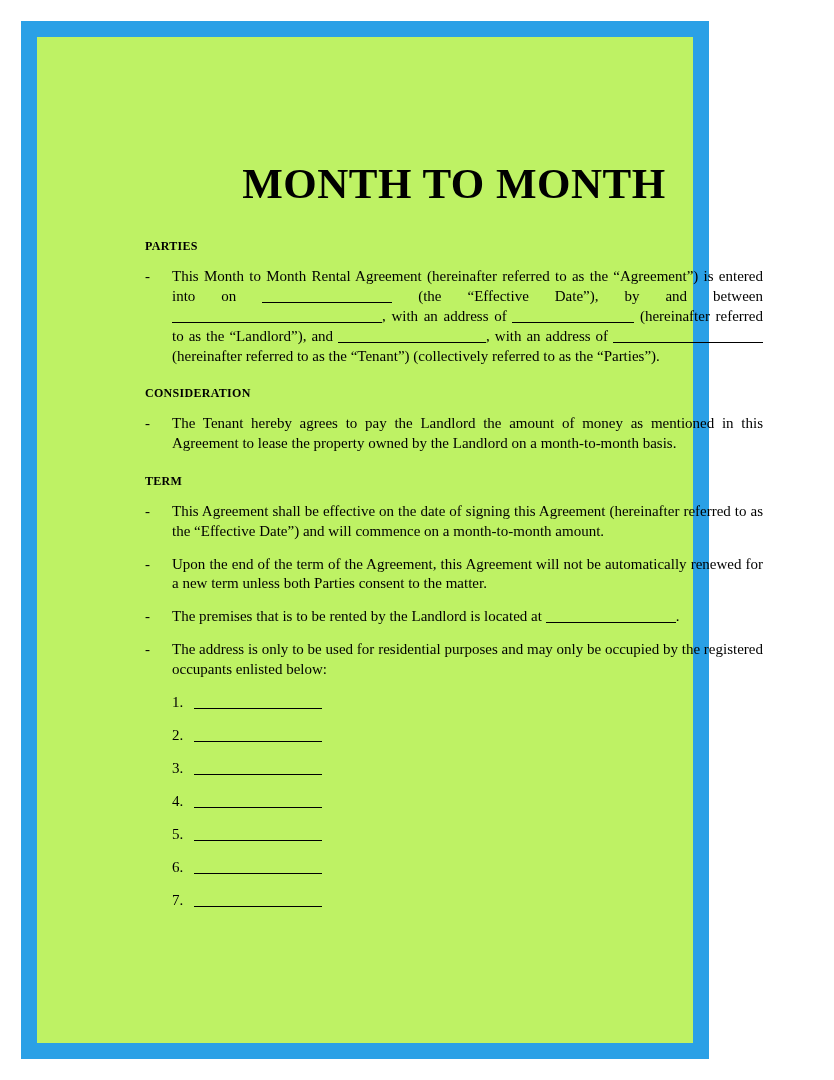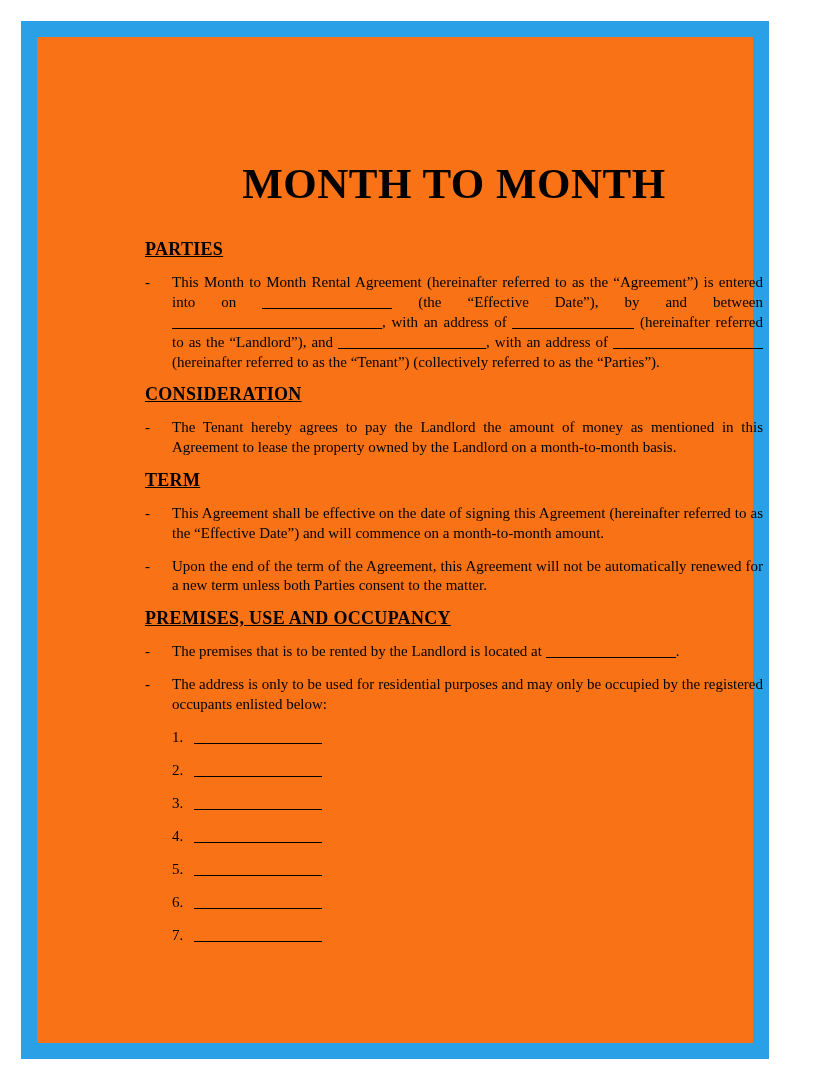--- a/index.html
+++ b/index.html
@@ -8,44 +8,43 @@
     width: 834px; height: 1080px;
     background: #ffffff;
     font-family: "Liberation Serif", serif;
     color: #000;
     position: relative;
     overflow: hidden;
   }
   .frame {
     position: absolute;
     left: 21px; top: 21px;
-    width: 748px; height: 1038px;
+    width: 688px; height: 1038px;
     border: 16px solid #2aa0e6;
-    background: #f97316;
+    background: #bef264;
   }
   .content {
     position: absolute;
     left: 108px; top: 37px;
     width: 618px;
   }
   .title {
     text-align: center;
     font-weight: bold;
     font-size: 43px;
     line-height: 1.38;
     margin-top: 80px;
     margin-bottom: 26px;
     letter-spacing: 0.5px;
   }
   .sec-heading {
-    font-size: 18px;
+    font-size: 12px;
     font-weight: bold;
-    text-decoration: underline;
     letter-spacing: 0.3px;
-    margin-top: 12px;
+    margin-top: 20px;
   }
   .bullet {
     display: flex;
     margin-top: 13px;
     font-size: 15px;
     line-height: 1.32;
   }
   .dash { width: 27px; flex: 0 0 27px; }
   .ptext { flex: 1; text-align: justify; }
   .b, .bold-seg { font-weight: normal; }
@@ -86,21 +85,20 @@
     <div class="sec-heading">TERM</div>
     <div class="bullet">
       <span class="dash">-</span>
       <span class="ptext"><span>This Agreement shall be effective on the date of signing this Agreement (hereinafter referred to as the </span><span class="b">“Effective Date”</span><span>) and will commence on a month-to-month amount.</span></span>
     </div>
     <div class="bullet">
       <span class="dash">-</span>
       <span class="ptext">Upon the end of the term of the Agreement, this Agreement will not be automatically renewed for a new term unless both Parties consent to the matter.</span>
     </div>
 
-    <div class="sec-heading">PREMISES, USE AND OCCUPANCY</div>
     <div class="bullet">
       <span class="dash">-</span>
       <span class="ptext"><span>The premises that is to be rented by the Landlord is located at </span><span class="blank" style="width: 130px;"></span><span>.</span></span>
     </div>
     <div class="bullet">
       <span class="dash">-</span>
       <span class="ptext"><span>The address </span><span class="u">is</span><span> only to be used for residential purposes and may only be occupied by the registered occupants enlisted below:</span></span>
     </div>
 
     <div class="occupants">

